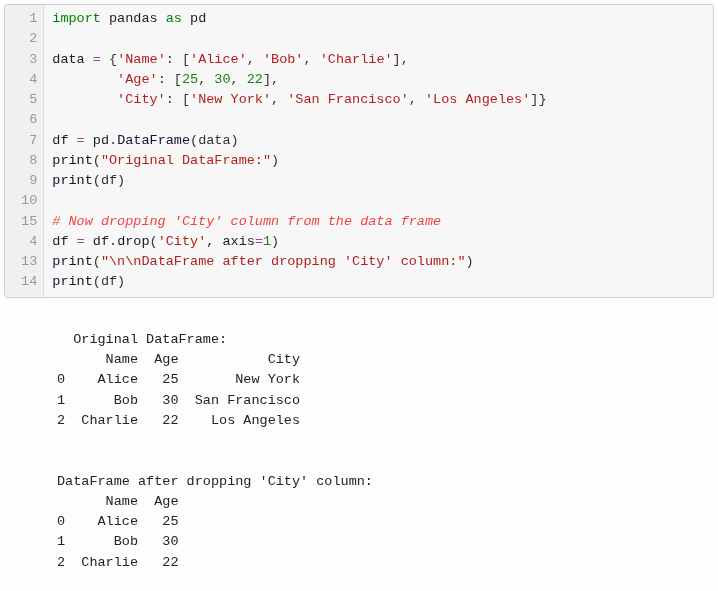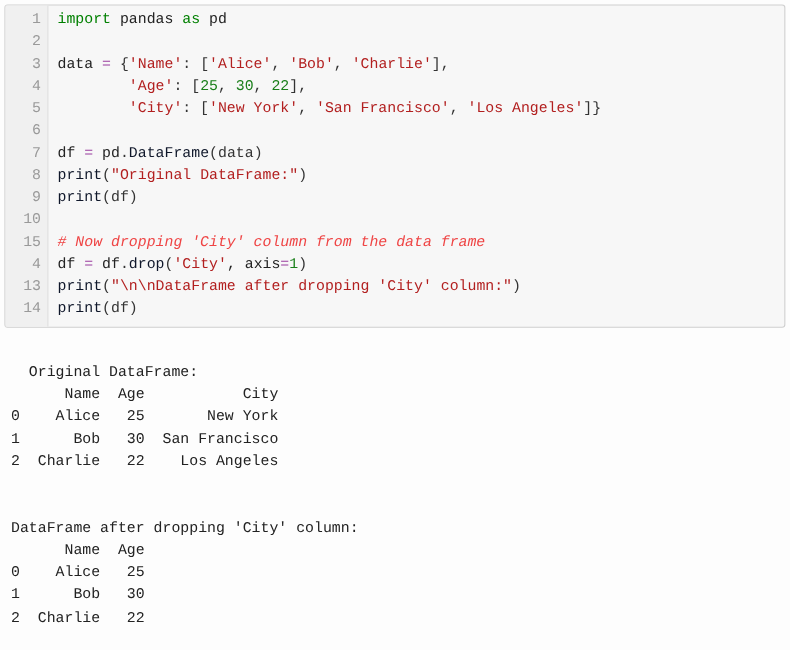--- a/index.html
+++ b/index.html
@@ -41,20 +41,21 @@
   .tok-op { color: #9b3fa0; }
   .tok-id { color: #222; }
   .tok-fn { color: #0f172a; }
   .tok-cmt { color: #ef4444; font-style: italic; margin-top: 15px; }
   .tok-pun { color: #333; }
   .output-area {
     padding: 8px 10px 16px 10px;
     white-space: pre;
     color: #222;
     font-family: Consolas, "Courier New", monospace;
+    margin-left: 47px;
   }
 </style>
 </head>
 <body>
 
 <div class="code-cell">
   <div class="gutter" id="gutter">
       <div>1</div>
       <div>2</div>
       <div>3</div>

